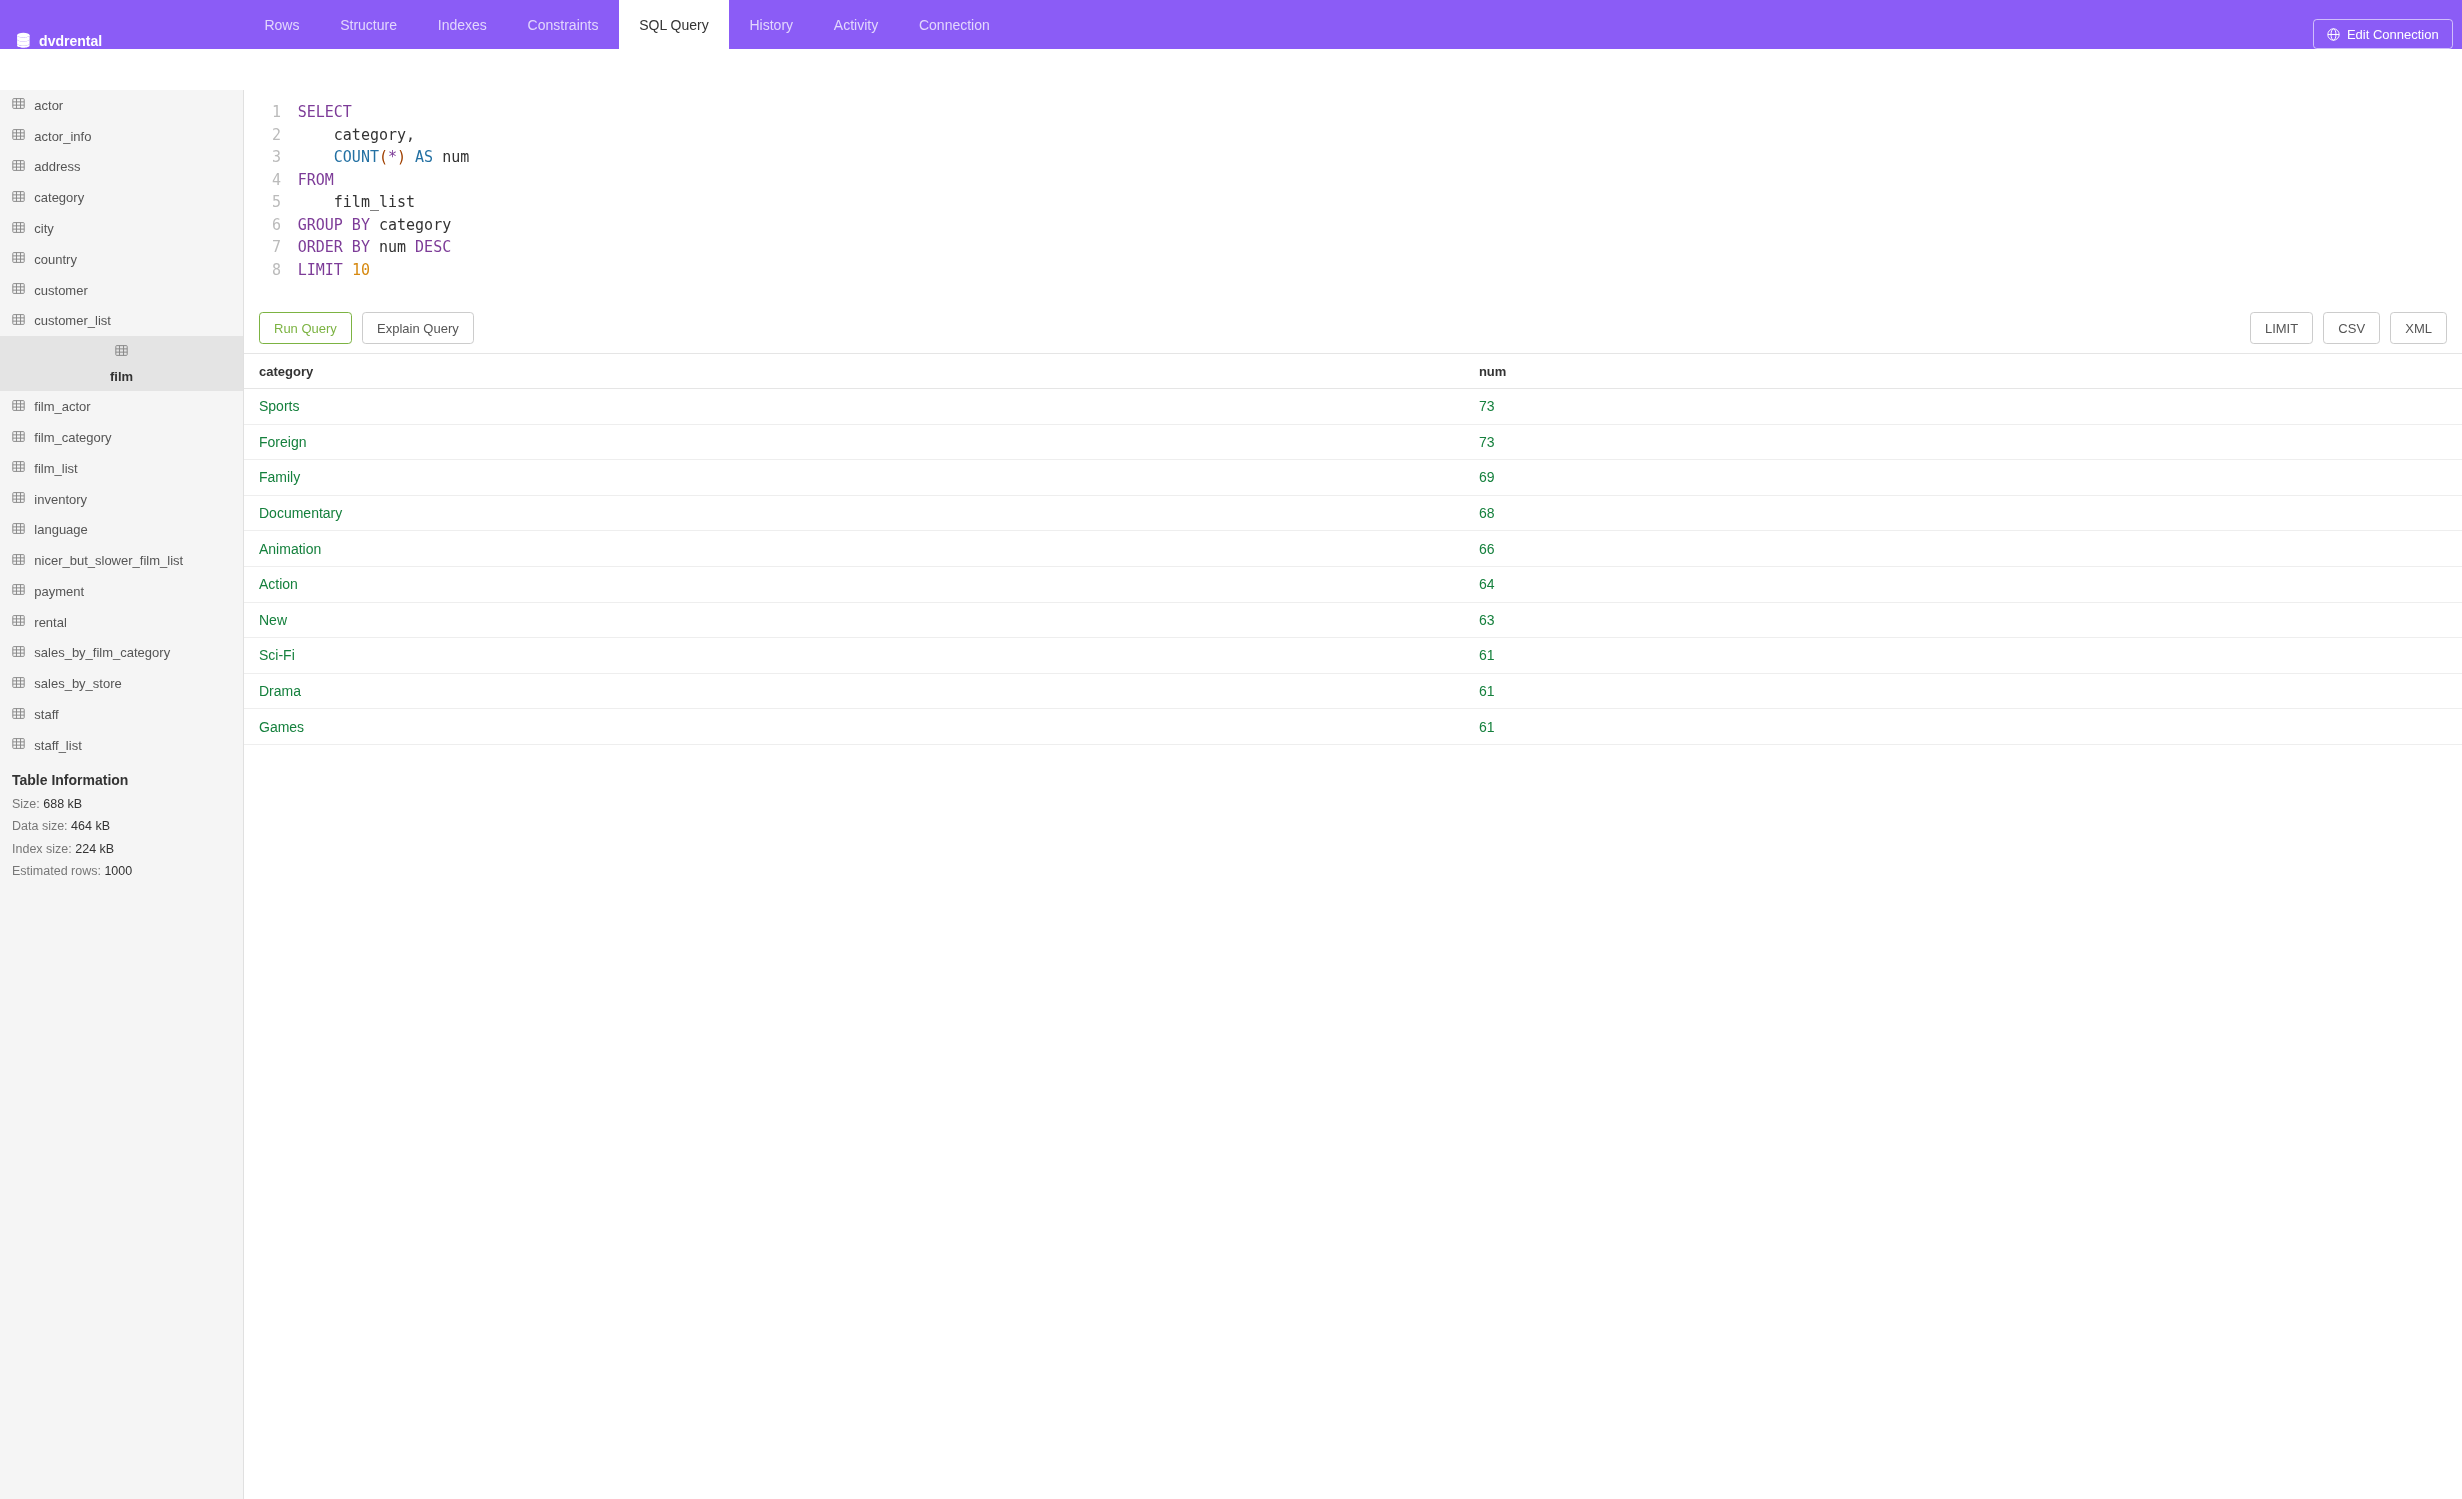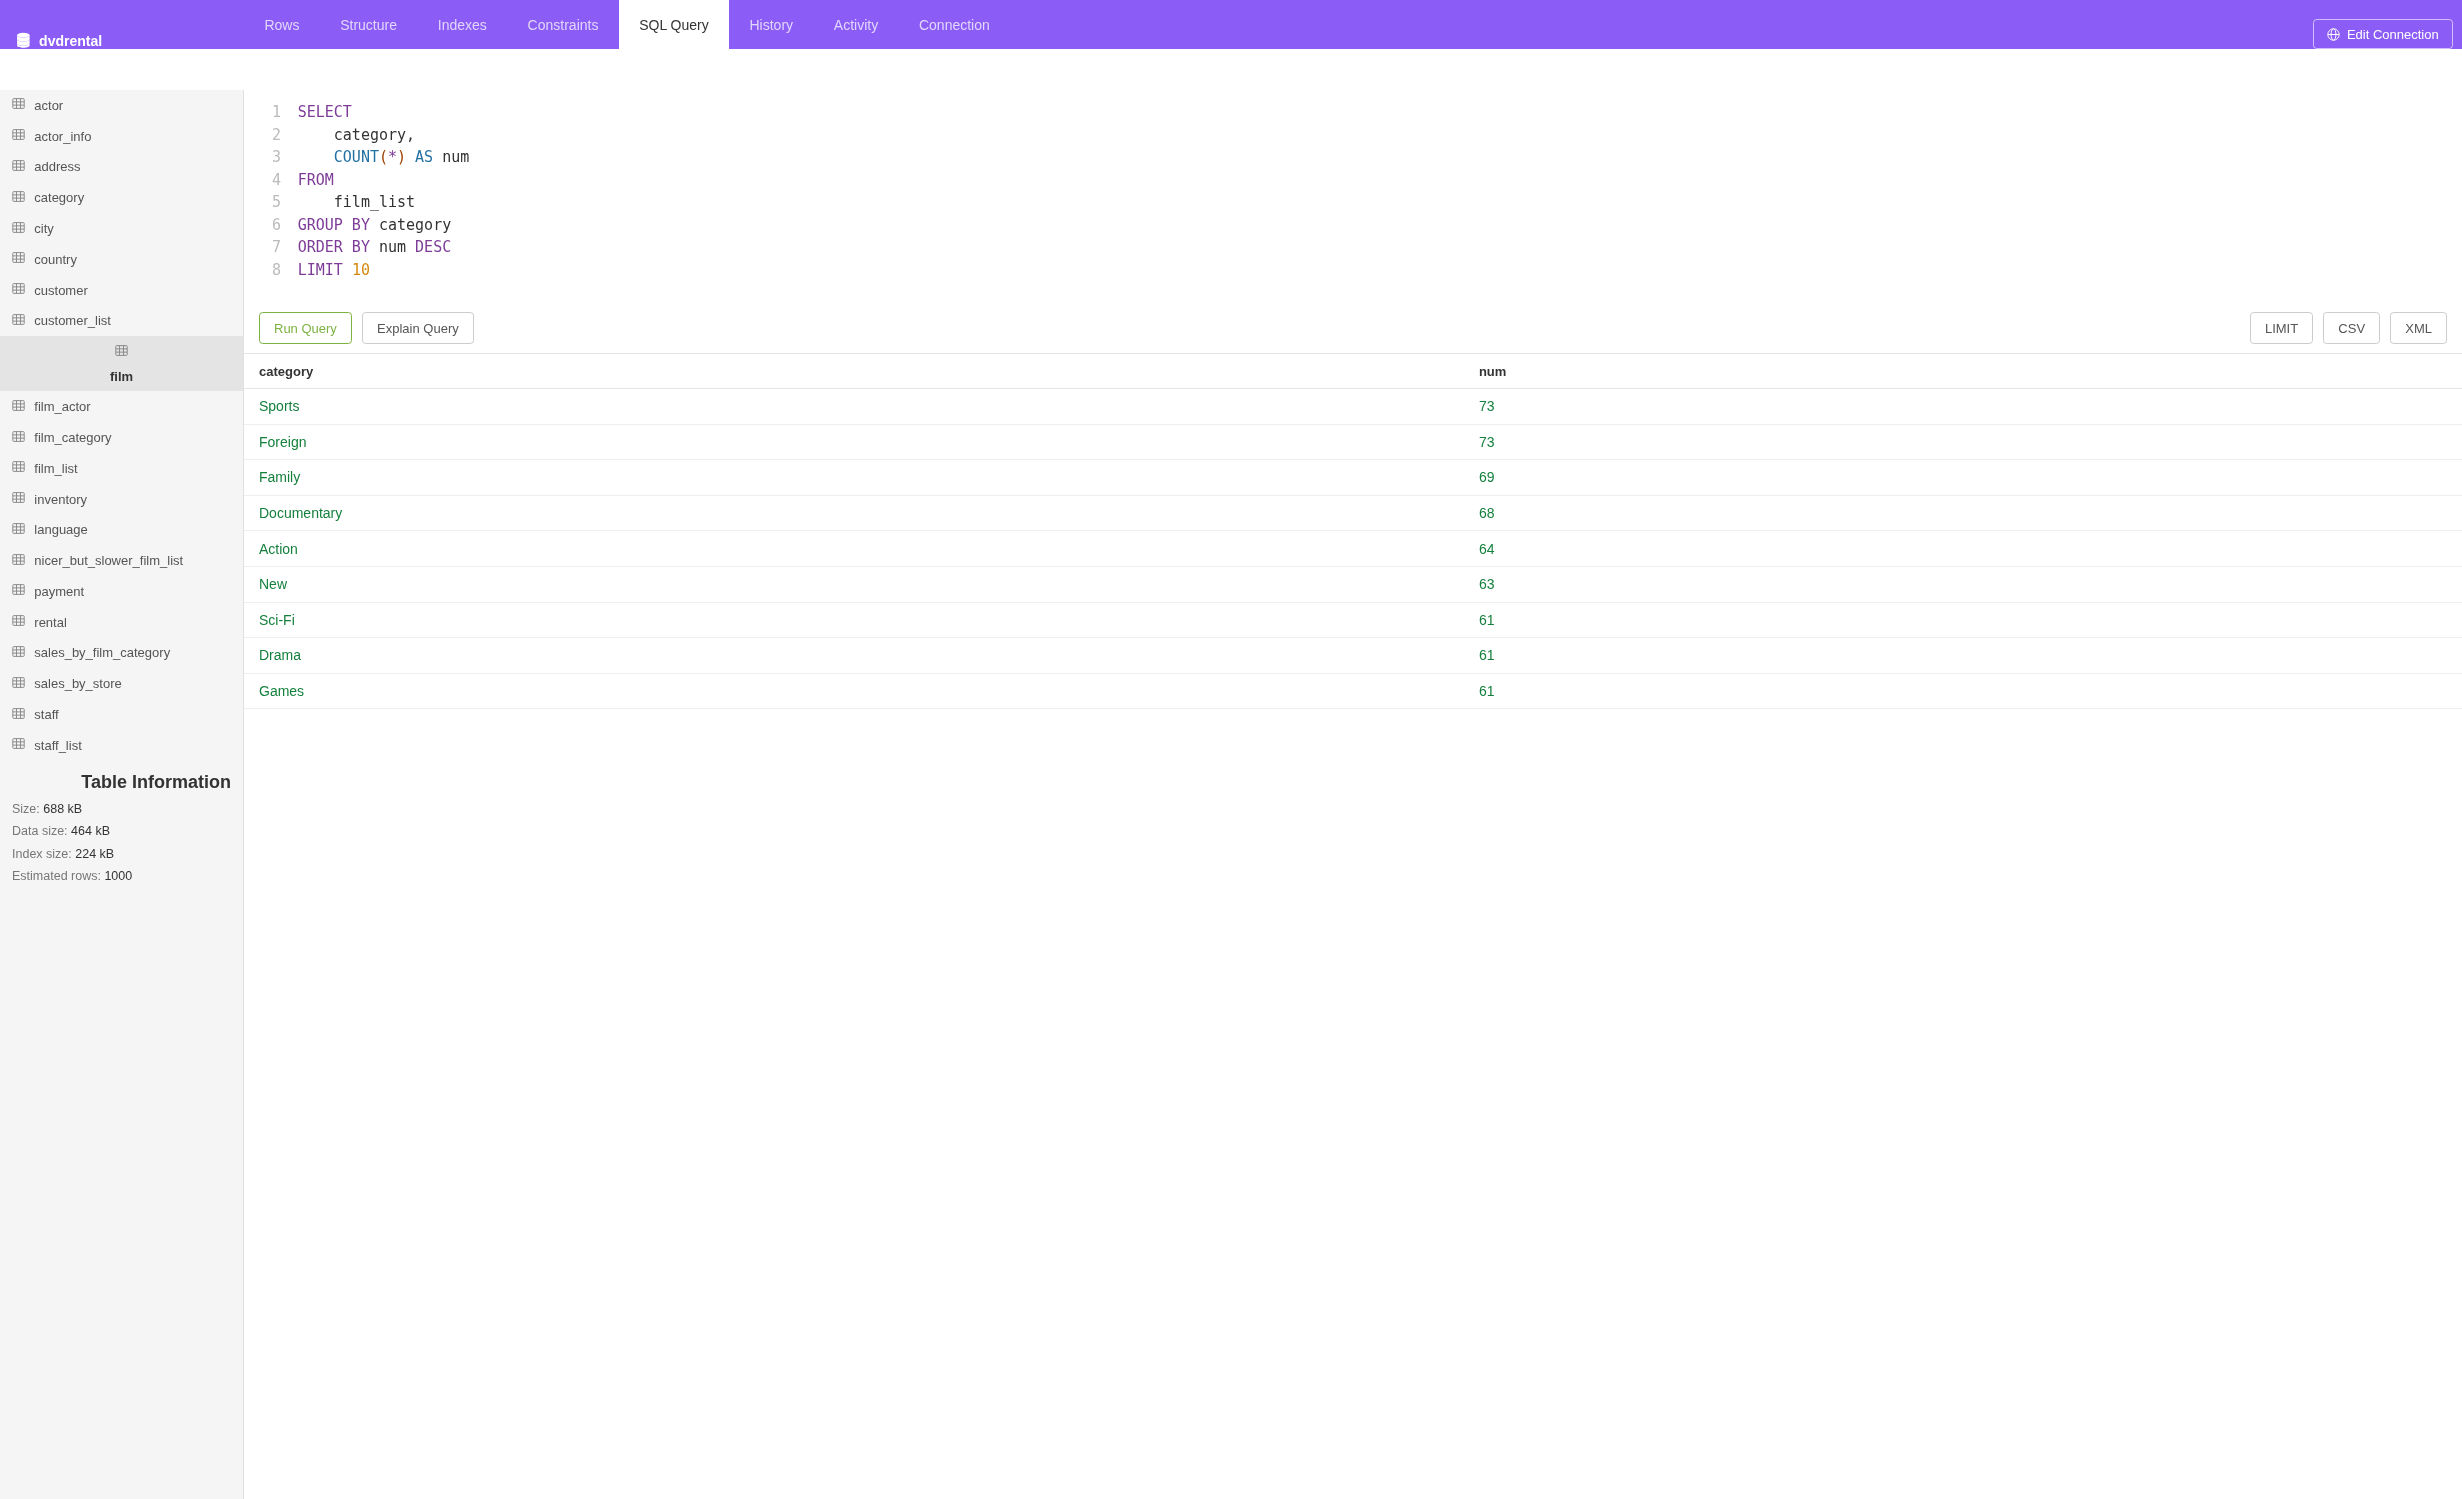--- a/index.html
+++ b/index.html
@@ -16,21 +16,21 @@
 .edit-conn { margin-left: auto; margin-right: 9.3px; display: flex; align-items: center; gap: 7.4px; border: 0.9px solid rgba(255,255,255,0.6); padding: 6.5px 13px; border-radius: 3.7px; color: #fff; font-size: 13px; cursor: pointer; }
 .edit-conn svg { width: 13px; height: 13px; }
 
 .layout { display: flex; height: calc(100vh - 49px); margin-top: 41px; }
 .sidebar { width: 244px; background: #f5f5f5; border-right: 0.9px solid #e0e0e0; overflow-y: auto; padding-bottom: 18.6px; }
 .table-item { display: flex; align-items: center; gap: 9.3px; padding: 7.4px 12px; color: #555; cursor: pointer; font-size: 13px; }
 .table-item.active { background: #e4e4e4; font-weight: 600; color: #333; flex-direction: column; }
 .table-item svg { width: 13px; height: 13px; flex-shrink: 0; fill: #888; }
 
 .table-info { padding: 11px 12px 3.7px 12px; }
-.table-info-title { font-weight: 700; font-size: 18px; color: #333; margin-bottom: 9.3px; text-align: right; }
+.table-info-title { font-weight: 700; font-size: 14px; color: #333; margin-bottom: 9.3px; }
 .table-info-row { font-size: 12.5px; color: #777; margin-bottom: 8.4px; }
 .table-info-row .val { color: #333; }
 
 .main { flex: 1; display: flex; flex-direction: column; overflow: hidden; }
 
 .editor { padding: 11px 15px 22px 15px; font-family: "SFMono-Regular", Consolas, Menlo, monospace; font-size: 15px; line-height: 1.5; }
 .editor-line { display: flex; }
 .gutter { width: 22px; text-align: right; color: #bbb; margin-right: 16.7px; user-select: none; }
 .code { white-space: pre; }
 .kw { color: #7d3c98; }
@@ -373,20 +373,24 @@
             </tr>
             <tr>
               <td>Family</td>
               <td>69</td>
             </tr>
             <tr>
               <td>Documentary</td>
               <td>68</td>
             </tr>
             <tr>
+              <td>Animation</td>
+              <td>66</td>
+            </tr>
+            <tr>
               <td>Action</td>
               <td>64</td>
             </tr>
             <tr>
               <td>New</td>
               <td>63</td>
             </tr>
             <tr>
               <td>Sci-Fi</td>
               <td>61</td>

